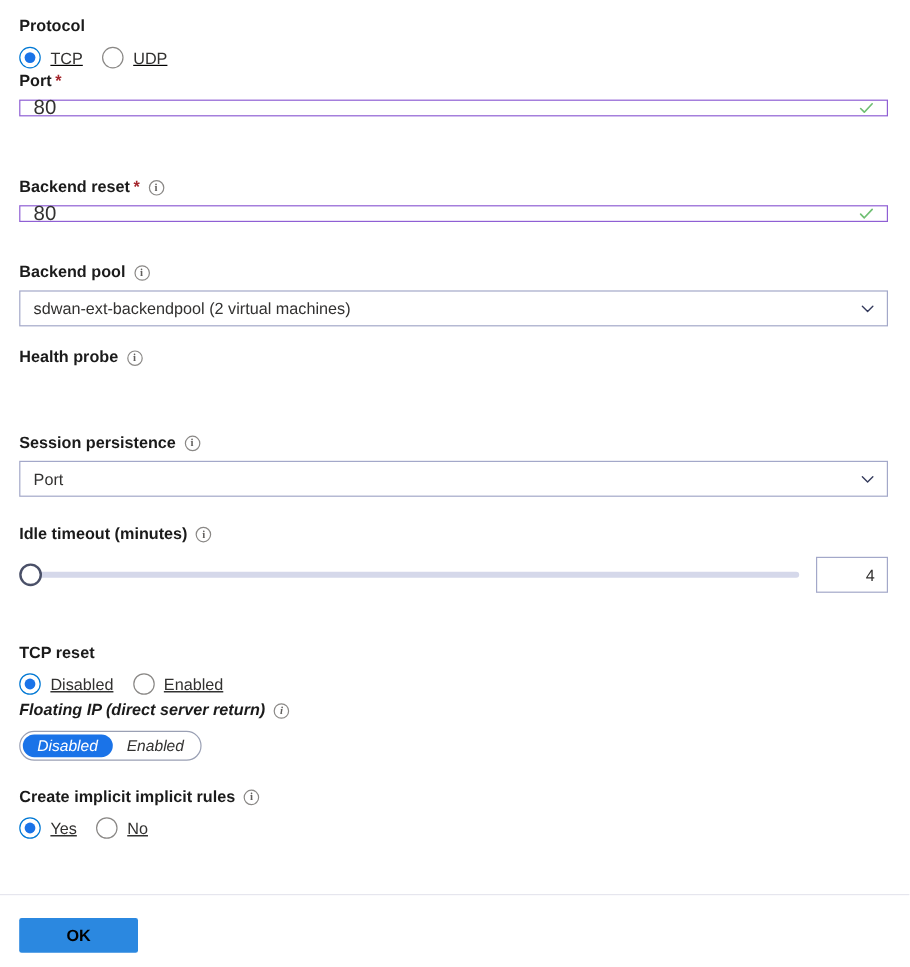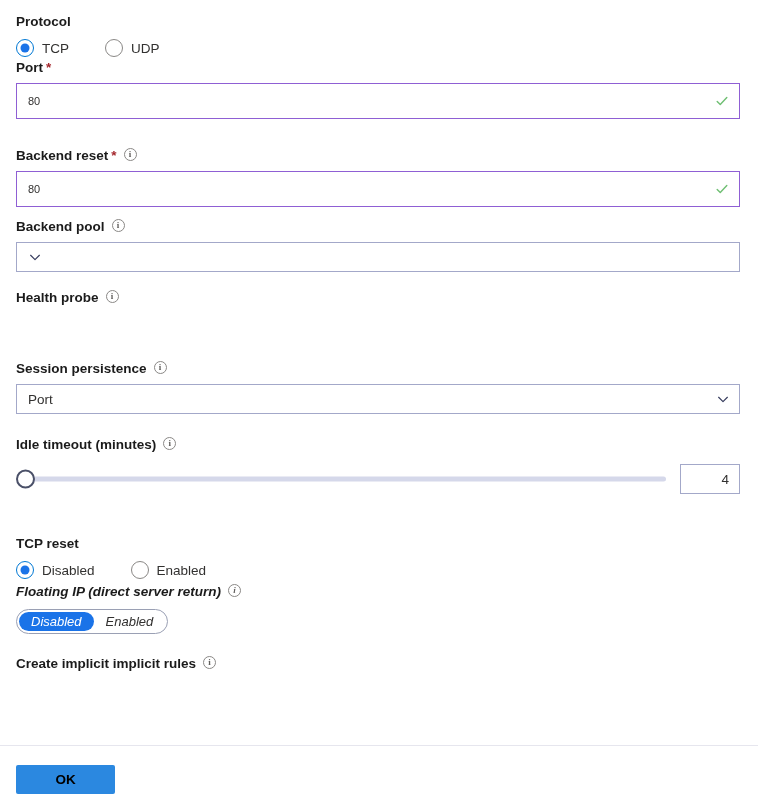--- a/index.html
+++ b/index.html
@@ -13,63 +13,63 @@
   .form {
     position: relative;
     width: 758px; height: 806px;
     padding: 0;
     overflow: hidden;
   }
 
   
   .field { position: absolute; left: 16px; }
   .label {
-    display: flex; align-items: flex-start; gap: 7px;
+    display: flex; align-items: center; gap: 7px;
     font-size: 13.5px; font-weight: bold; color: #1b1b1b;
     line-height: 16px; white-space: nowrap;
   }
   .label .req { color: #a4262c; font-weight: bold; font-size: 13.5px; margin-left: -4px;}
   .label-text { display:inline-block; }
 
   
   .info-icon {
     width: 13px; height: 13px; flex: 0 0 13px;
     border: 1px solid #8a8886; border-radius: 50%;
     color: #605e5c; font-size: 9px; font-weight: bold;
     line-height: 11px; text-align: center;
     font-family: "Liberation Serif", serif;
     position: relative; top: 0px;
   }
 
   
-  .radio-row { display: flex; align-items: flex-start; gap: 36px; margin-top: 9px; }
+  .radio-row { display: flex; align-items: flex-start; gap: 16px; margin-top: 9px; text-decoration: underline; }
   .radio-opt { display: flex; align-items: center; gap: 8px; cursor: pointer; }
   .radio {
     width: 18px; height: 18px; border-radius: 50%;
     border: 1px solid #8a8886; background: #fff;
     position: relative; flex: 0 0 18px;
   }
   .radio.on { border: 1px solid #0078d4; }
   .radio.on::after {
     content: ""; position: absolute;
     left: 50%; top: 50%; transform: translate(-50%,-50%);
     width: 9px; height: 9px; border-radius: 50%;
     background: #1a73e8;
   }
   .radio-label { font-size: 13.5px; color: #323130; }
 
   
   .textbox {
     margin-top: 7px;
-    width: 724px; height: 36px;
+    width: 724px; height: 14px;
     border: 1px solid #8f5fd4;
     background: #fff;
     display: flex; align-items: center;
     padding: 0 10px 0 11px;
-    font-size: 11px; color: #323130;
+    font-size: 17px; color: #323130;
   }
   .textbox .val { flex: 1 1 auto; }
   .check {
     width: 14px; height: 14px; flex: 0 0 14px;
     color: #6fbf73;
   }
 
   
   .dropdown {
     margin-top: 7px;
@@ -182,20 +182,21 @@
       </svg>
     </div>
   </div>
 
   <div class="field" style="top:219px;">
     <div class="label">
       <span class="label-text">Backend pool</span>
       <span class="info-icon">i</span>
     </div>
     <div class="dropdown">
+      <span class="val">sdwan-ext-backendpool (2 virtual machines)</span>
       <svg class="chev" viewBox="0 0 16 16">
         <path d="M3 6 L8 11 L13 6" fill="none" stroke="currentColor" stroke-width="1.3" stroke-linecap="round" stroke-linejoin="round"></path>
       </svg>
     </div>
   </div>
 
   <div class="field" style="top:290px;">
     <div class="label">
       <span class="label-text">Health probe</span>
       <span class="info-icon">i</span>
@@ -256,19 +257,29 @@
       <div class="pill-seg sel">Disabled</div>
       <div class="pill-seg">Enabled</div>
     </div>
   </div>
 
   <div class="field" style="top:656px;">
     <div class="label">
       <span class="label-text">Create implicit implicit rules</span>
       <span class="info-icon">i</span>
     </div>
+    <div class="radio-row">
+      <div class="radio-opt">
+        <span class="radio on"></span>
+        <span class="radio-label">Yes</span>
+      </div>
+      <div class="radio-opt">
+        <span class="radio"></span>
+        <span class="radio-label">No</span>
+      </div>
+    </div>
   </div>
 
   <div class="divider"></div>
 
   <button class="ok-btn">OK</button>
 
 </div>
 
 </body></html>

